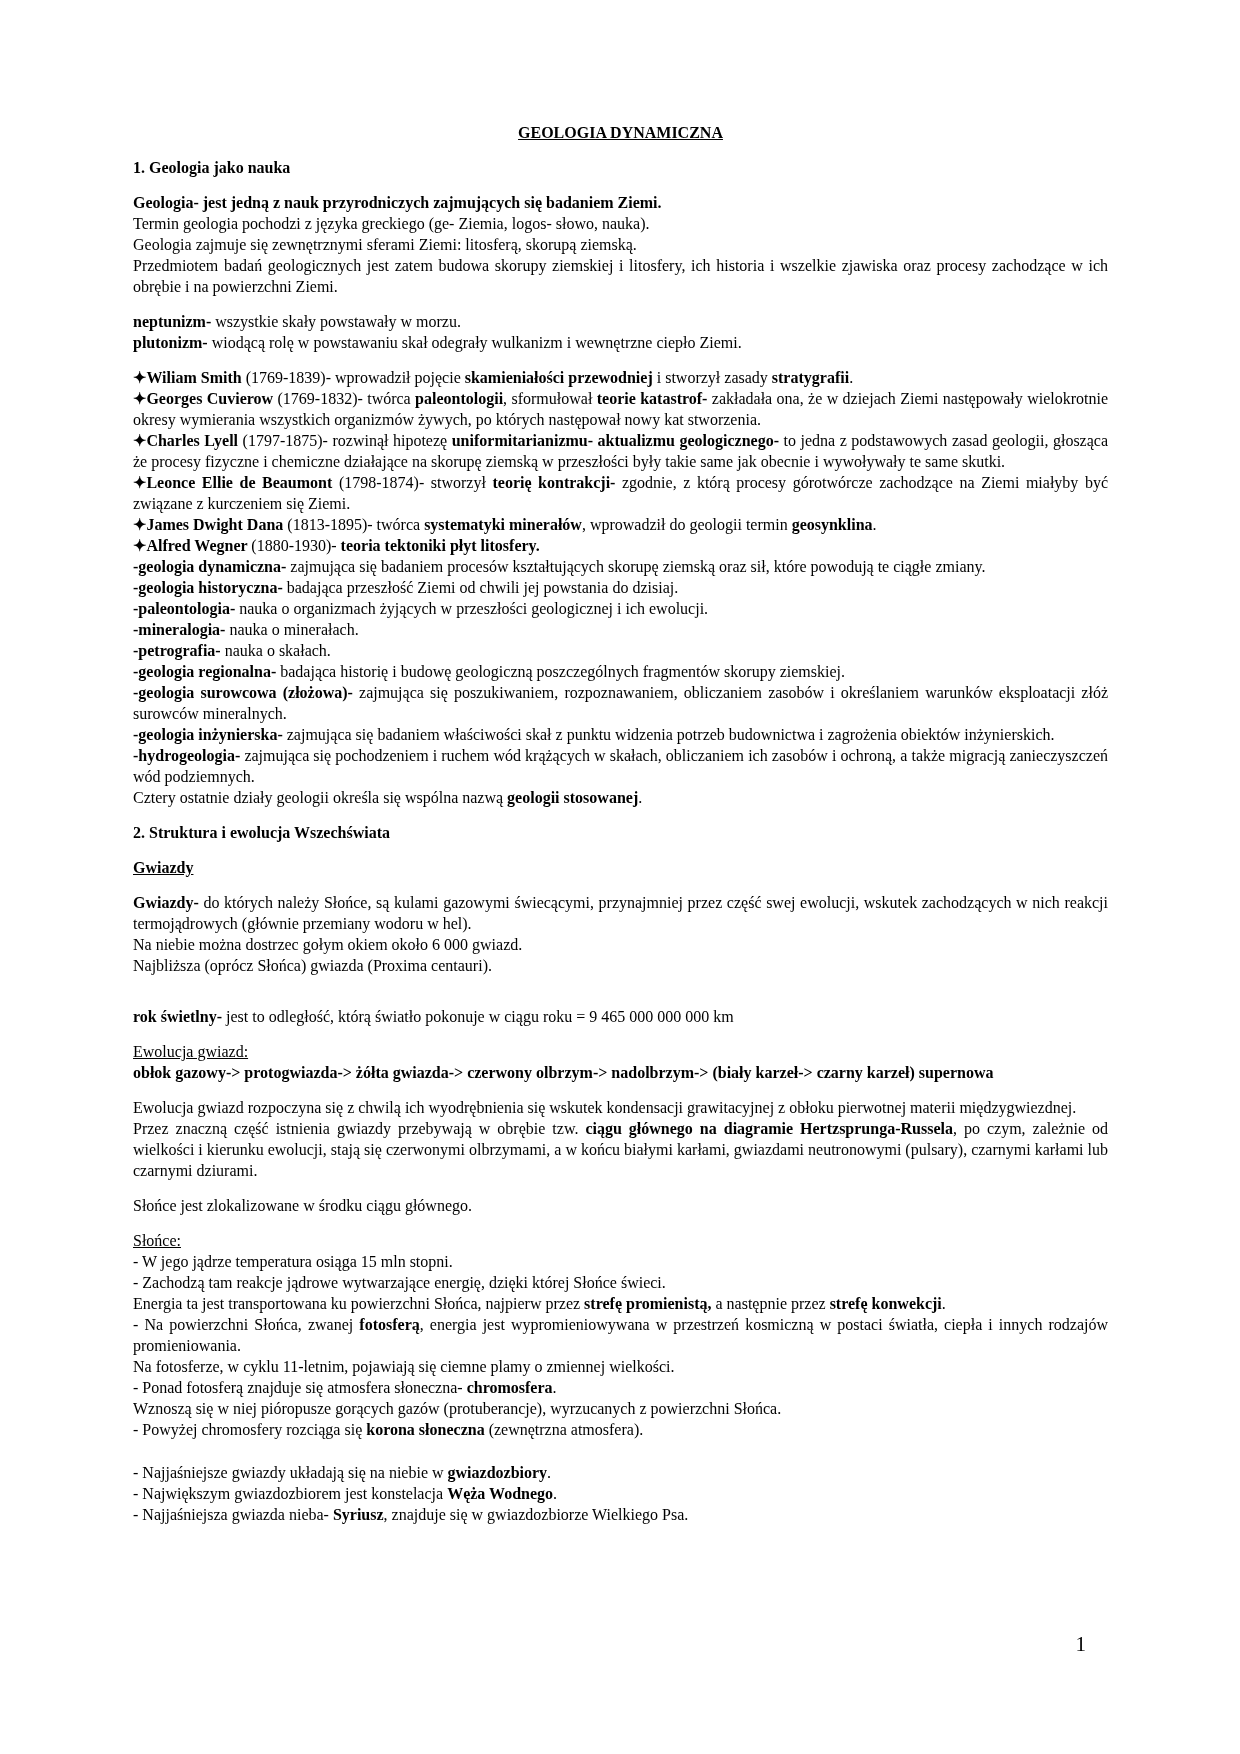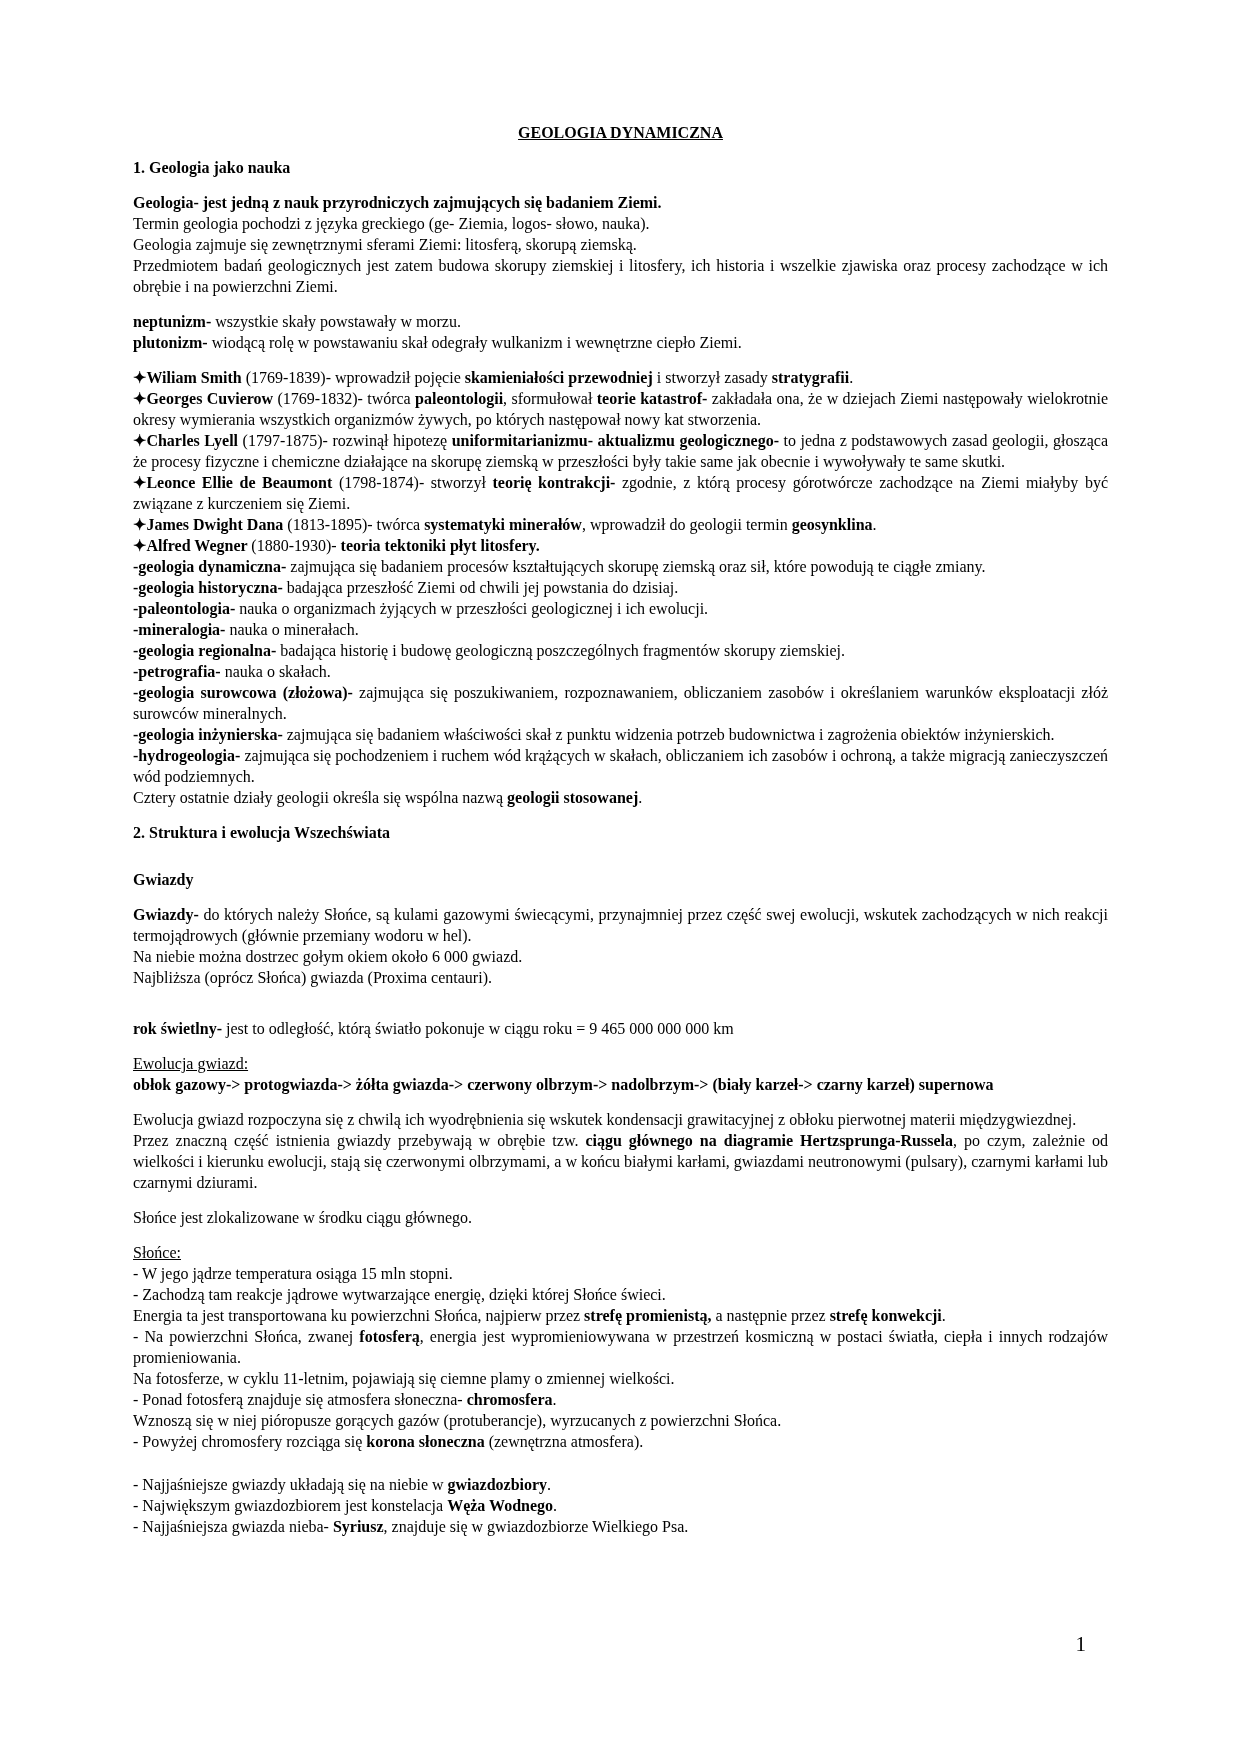--- a/index.html
+++ b/index.html
@@ -54,28 +54,28 @@
       <p class="line" style="margin-top: 14px;"><span class="b">✦Wiliam Smith </span><span>(1769-1839)- wprowadził pojęcie </span><span class="b">skamieniałości przewodniej</span><span> i stworzył zasady </span><span class="b">stratygrafii</span><span>.</span></p>
       <p class="line"><span class="b">✦Georges Cuvierow </span><span>(1769-1832)- twórca </span><span class="b">paleontologii</span><span>, sformułował </span><span class="b">teorie katastrof-</span><span> zakładała ona, że w dziejach Ziemi następowały wielokrotnie okresy wymierania wszystkich organizmów żywych, po których następował nowy kat stworzenia.</span></p>
       <p class="line"><span class="b">✦Charles Lyell </span><span>(1797-1875)- rozwinął hipotezę </span><span class="b">uniformitarianizmu- aktualizmu geologicznego-</span><span> to jedna z podstawowych zasad geologii, głosząca że procesy fizyczne i chemiczne działające na skorupę ziemską w przeszłości były takie same jak obecnie i wywoływały te same skutki.</span></p>
       <p class="line"><span class="b">✦Leonce Ellie de Beaumont </span><span>(1798-1874)- stworzył </span><span class="b">teorię kontrakcji-</span><span> zgodnie, z którą procesy górotwórcze zachodzące na Ziemi miałyby być związane z kurczeniem się Ziemi.</span></p>
       <p class="line"><span class="b">✦James Dwight Dana </span><span>(1813-1895)- twórca </span><span class="b">systematyki minerałów</span><span>, wprowadził do geologii termin </span><span class="b">geosynklina</span><span>.</span></p>
       <p class="line"><span class="b">✦Alfred Wegner </span><span>(1880-1930)- </span><span class="b">teoria tektoniki płyt litosfery.</span></p>
       <p class="line"><span class="b">-geologia dynamiczna-</span><span> zajmująca się badaniem procesów kształtujących skorupę ziemską oraz sił, które powodują te ciągłe zmiany.</span></p>
       <p class="line"><span class="b">-geologia historyczna-</span><span> badająca przeszłość Ziemi od chwili jej powstania do dzisiaj.</span></p>
       <p class="line"><span class="b">-paleontologia-</span><span> nauka o organizmach żyjących w przeszłości geologicznej i ich ewolucji.</span></p>
       <p class="line"><span class="b">-mineralogia-</span><span> nauka o minerałach.</span></p>
+      <p class="line"><span class="b">-petrografia-</span><span> nauka o skałach.</span></p>
       <p class="line"><span class="b">-geologia regionalna-</span><span> badająca historię i budowę geologiczną poszczególnych fragmentów skorupy ziemskiej.</span></p>
-      <p class="line"><span class="b">-petrografia-</span><span> nauka o skałach.</span></p>
       <p class="line"><span class="b">-geologia surowcowa (złożowa)-</span><span> zajmująca się poszukiwaniem, rozpoznawaniem, obliczaniem zasobów i określaniem warunków eksploatacji złóż surowców mineralnych.</span></p>
       <p class="line"><span class="b">-geologia inżynierska-</span><span> zajmująca się badaniem właściwości skał z punktu widzenia potrzeb budownictwa i zagrożenia obiektów inżynierskich.</span></p>
       <p class="line"><span class="b">-hydrogeologia-</span><span> zajmująca się pochodzeniem i ruchem wód krążących w skałach, obliczaniem ich zasobów i ochroną, a także migracją zanieczyszczeń wód podziemnych.</span></p>
       <p class="line"><span>Cztery ostatnie działy geologii określa się wspólna nazwą </span><span class="b">geologii stosowanej</span><span>.</span></p>
       <p class="line" style="margin-top: 14px;"><span class="b">2. Struktura i ewolucja Wszechświata</span></p>
-      <p class="line" style="margin-top: 26px;"><span class="b">Gwiazdy</span></p>
+      <p class="line" style="margin-top: 14px; text-decoration: underline;"><span class="b">Gwiazdy</span></p>
       <p class="line" style="margin-top: 14px;"><span class="b">Gwiazdy-</span><span> do których należy Słońce, są kulami gazowymi świecącymi, przynajmniej przez część swej ewolucji, wskutek zachodzących w nich reakcji termojądrowych (głównie przemiany wodoru w hel).</span></p>
       <p class="line"><span>Na niebie można dostrzec gołym okiem około 6 000 gwiazd.</span></p>
       <p class="line"><span>Najbliższa (oprócz Słońca) gwiazda (Proxima centauri).</span></p>
       <p class="line" style="margin-top: 30px;"><span class="b">rok świetlny-</span><span> jest to odległość, którą światło pokonuje w ciągu roku = 9 465 000 000 000 km</span></p>
       <p class="line" style="margin-top: 14px;"><span class="u">Ewolucja gwiazd:</span></p>
       <p class="line"><span class="b">obłok gazowy-&gt; protogwiazda-&gt; żółta gwiazda-&gt; czerwony olbrzym-&gt; nadolbrzym-&gt; (biały karzeł-&gt; czarny karzeł) supernowa</span></p>
       <p class="line" style="margin-top: 14px;"><span>Ewolucja gwiazd rozpoczyna się z chwilą ich wyodrębnienia się wskutek kondensacji grawitacyjnej z obłoku pierwotnej materii międzygwiezdnej.</span></p>
       <p class="line"><span>Przez znaczną część istnienia gwiazdy przebywają w obrębie tzw. </span><span class="b">ciągu głównego na diagramie Hertzsprunga-Russela</span><span>, po czym, zależnie od wielkości i kierunku ewolucji, stają się czerwonymi olbrzymami, a w końcu białymi karłami, gwiazdami neutronowymi (pulsary), czarnymi karłami lub czarnymi dziurami.</span></p>
       <p class="line" style="margin-top: 14px;"><span>Słońce jest zlokalizowane w środku ciągu głównego.</span></p>
       <p class="line" style="margin-top: 14px;"><span class="u">Słońce:</span></p>

